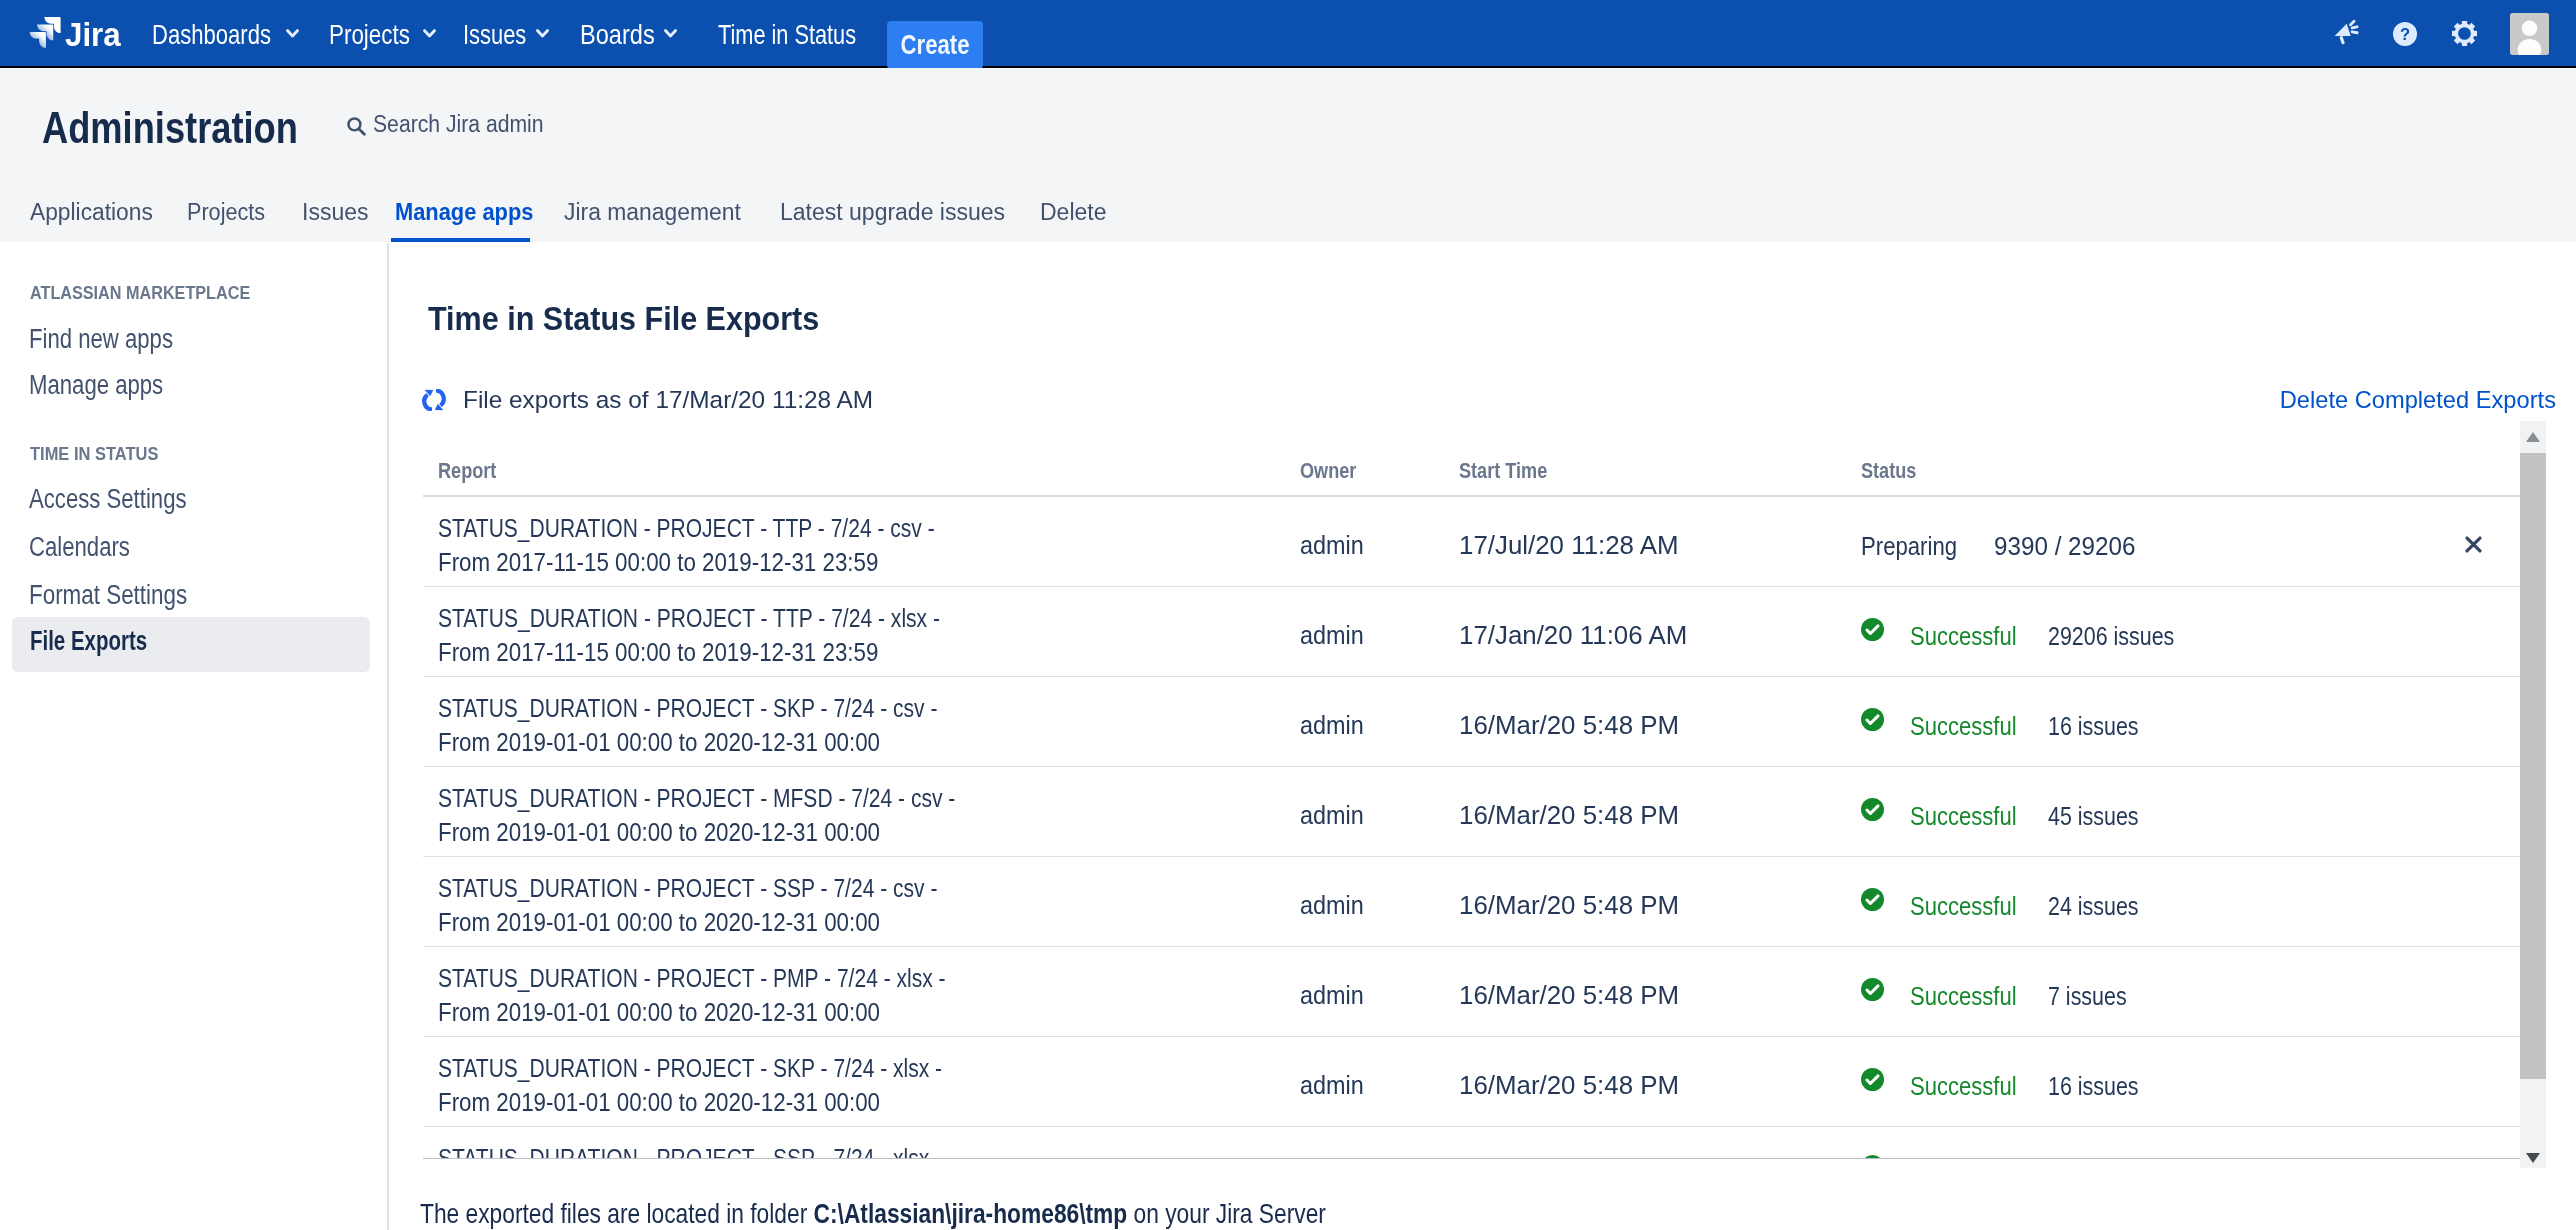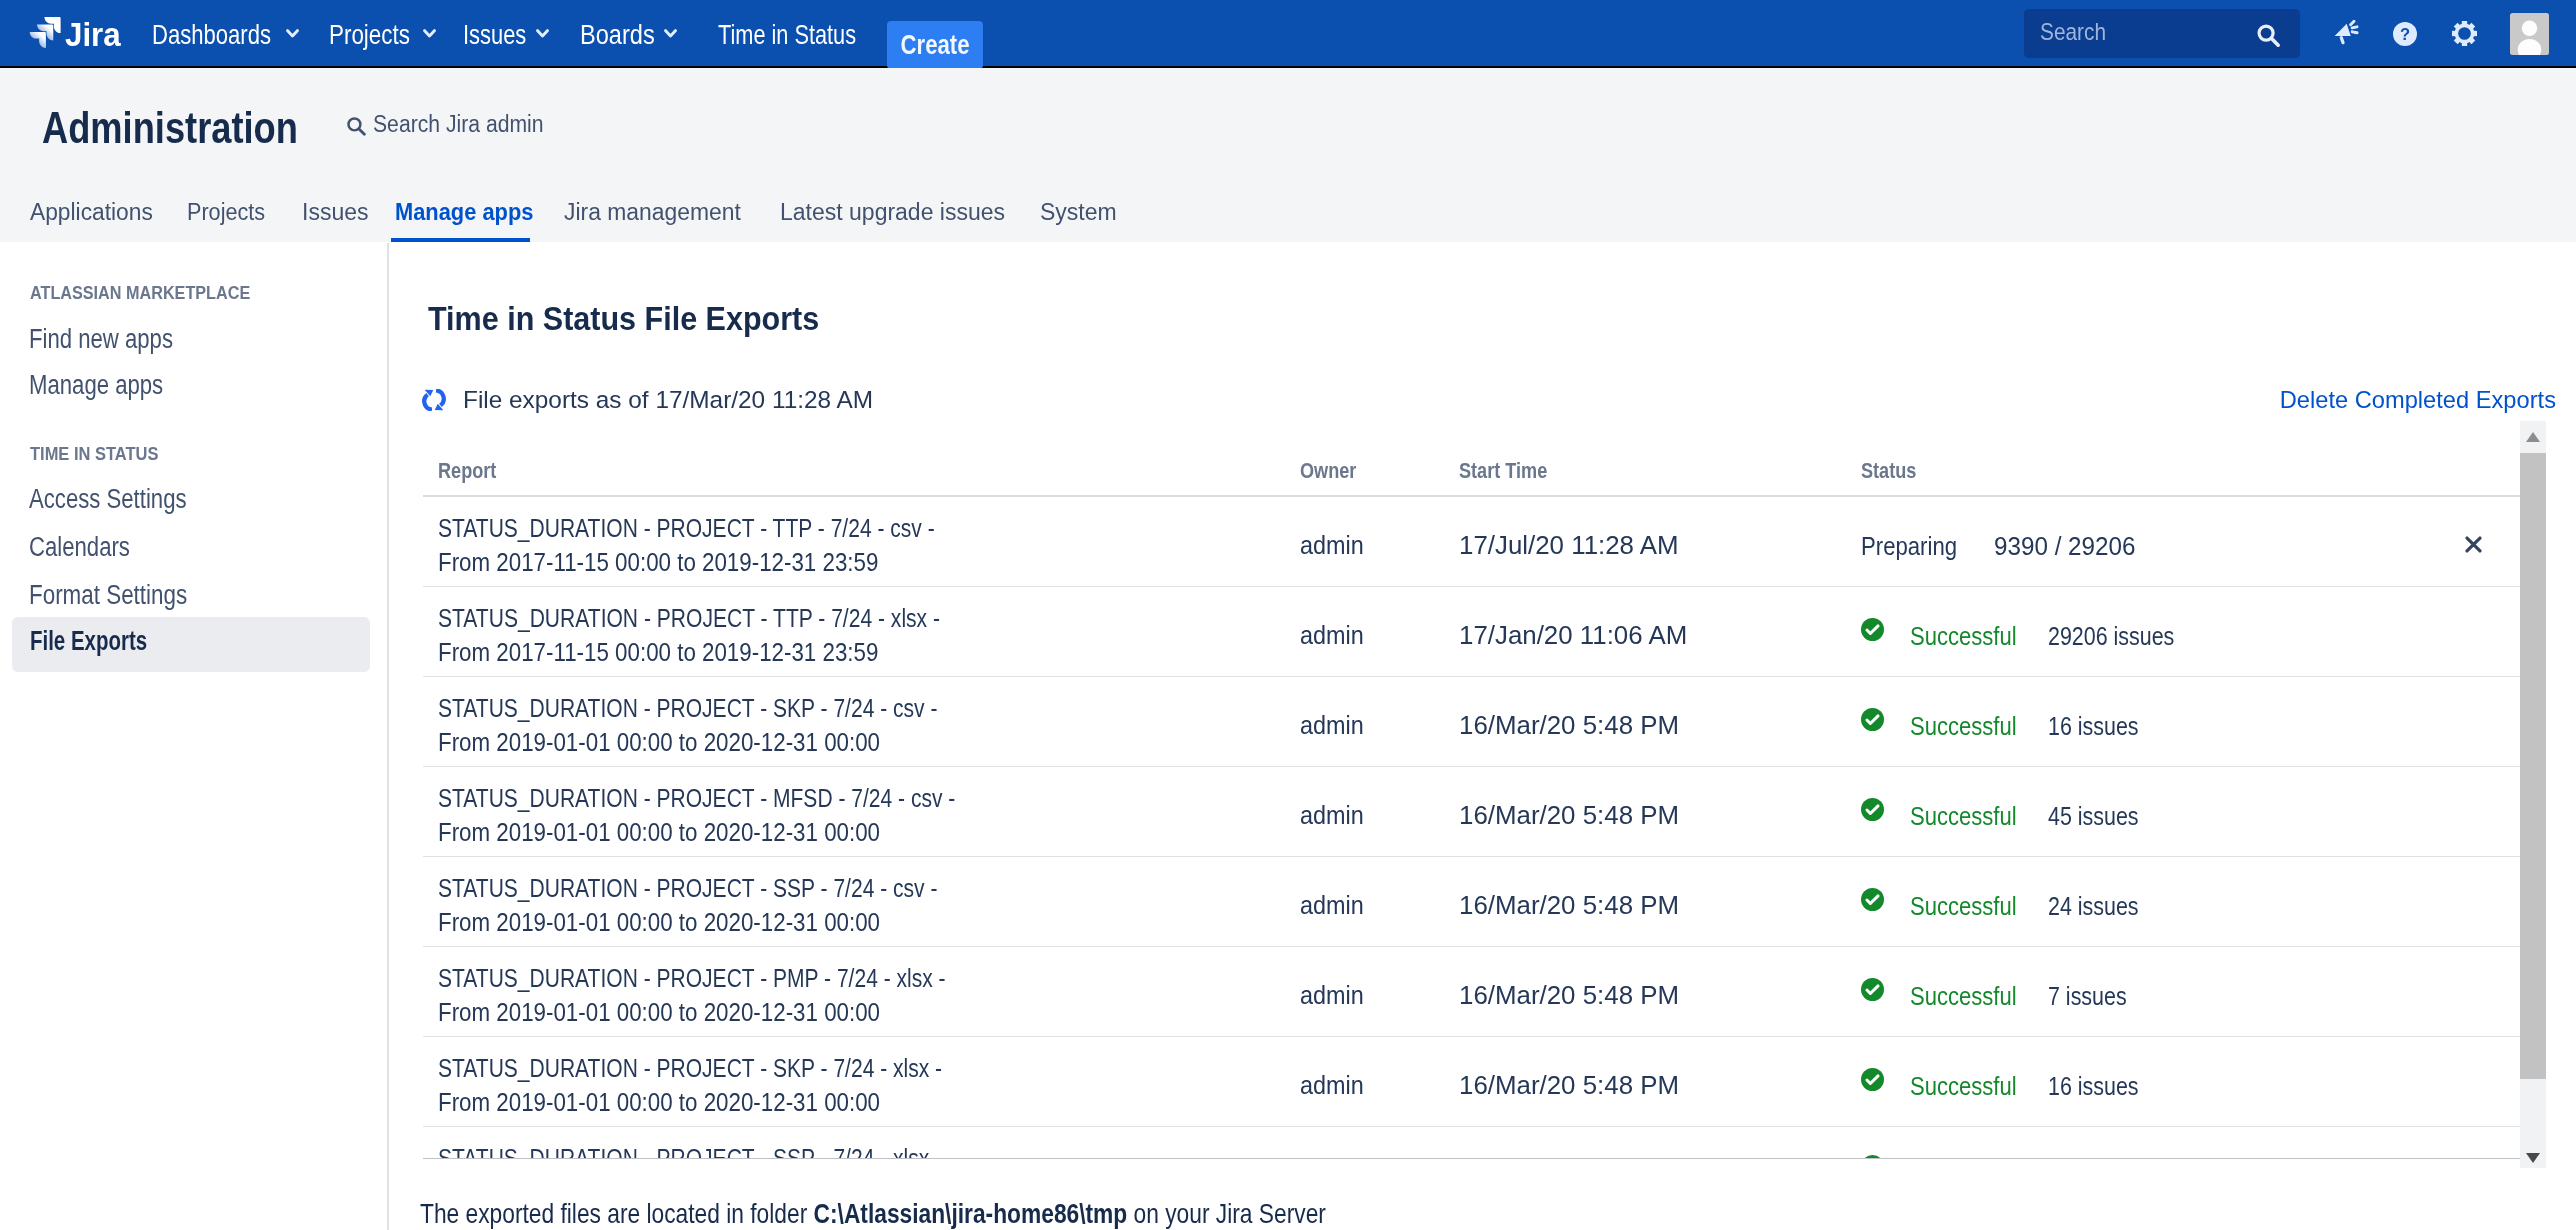--- a/index.html
+++ b/index.html
@@ -108,27 +108,20 @@
     </svg>
   <div class="navitem" style="left:580px;transform:scaleX(0.842)">Boards</div>
   <svg class="chevron" style="left:664px" width="13" height="9" viewBox="0 0 16 11">
       <path d="M2 2 L8 8.5 L14 2" fill="none" stroke="#E4EEFF" stroke-width="3.6" stroke-linecap="round" stroke-linejoin="round"></path>
     </svg>
   <div class="navitem" style="left:718px;transform:scaleX(0.776)">Time in Status</div>
   <div class="createbtn">
       <span class="sq" style="transform-origin:50% 50%;transform:scaleX(0.82)">Create</span>
     </div>
 
-  <div class="searchbox">
-    <span class="abs sq" style="left:16.3px;top:10.6px;font-size:24.5px;color:#9FB6DC;line-height:1;transform:scaleX(0.85)">Search</span>
-    <svg class="abs" style="left:232px;top:14px" width="25" height="25" viewBox="0 0 31 31">
-      <circle cx="12.5" cy="12.5" r="8.7" fill="none" stroke="#E8EFFB" stroke-width="4"></circle>
-      <line x1="19" y1="19" x2="27.5" y2="27.5" stroke="#E8EFFB" stroke-width="4.5" stroke-linecap="round"></line>
-    </svg>
-  </div>
 
   <svg class="abs" style="left:2331px;top:17px" width="29" height="29" viewBox="0 0 36 36">
     <g fill="#DEEBFF" stroke="none">
       <path d="M19.5 8.5 L24.5 23.5 L4.5 23.5 z"></path>
       <rect x="10.2" y="23.8" width="4" height="10.5" rx="1.8" transform="rotate(-19 12.2 24)"></rect>
     </g>
     <g stroke="#DEEBFF" stroke-width="3.6" stroke-linecap="round">
       <line x1="24.3" y1="9.6" x2="28.6" y2="5.2"></line>
       <line x1="26.3" y1="13.6" x2="32.3" y2="12.2"></line>
       <line x1="26.3" y1="18.4" x2="32.4" y2="19.6"></line>
@@ -168,21 +161,21 @@
     <circle cx="9" cy="9" r="7.2" fill="none" stroke="#42526E" stroke-width="3"></circle>
     <line x1="14.2" y1="14.2" x2="21" y2="21" stroke="#42526E" stroke-width="3.4" stroke-linecap="round"></line>
   </svg>
   <div class="adminsearch" style="transform:scaleX(0.92)">Search Jira admin</div>
   <div class="tab" style="left:30px;transform:scaleX(0.99)">Applications</div>
   <div class="tab" style="left:187px;transform:scaleX(0.94)">Projects</div>
   <div class="tab" style="left:302px;transform:scaleX(1.0)">Issues</div>
   <div class="tab active" style="left:395px;transform:scaleX(0.95)">Manage apps</div>
   <div class="tab" style="left:564px;transform:scaleX(0.995)">Jira management</div>
   <div class="tab" style="left:780px;transform:scaleX(1.0)">Latest upgrade issues</div>
-  <div class="tab" style="left:1040px;transform:scaleX(1.0)">System</div>
+  <div class="tab" style="left:1040px;transform:scaleX(1.0)">Delete</div>
   <div class="tabline"></div>
 </div>
 
 <div class="sidebar-divider"></div>
 <div class="sideheader" style="top:284px;transform:scaleX(0.9)">ATLASSIAN MARKETPLACE</div>
 <div class="sidelink" style="top:326px;transform:scaleX(0.82)">Find new apps</div>
 <div class="sidelink" style="top:372px;transform:scaleX(0.82)">Manage apps</div>
 <div class="sideheader" style="top:445px;transform:scaleX(0.915)">TIME IN STATUS</div>
 <div class="sidelink" style="top:486px;transform:scaleX(0.82)">Access Settings</div>
 <div class="sidelink" style="top:534px;transform:scaleX(0.82)">Calendars</div>

